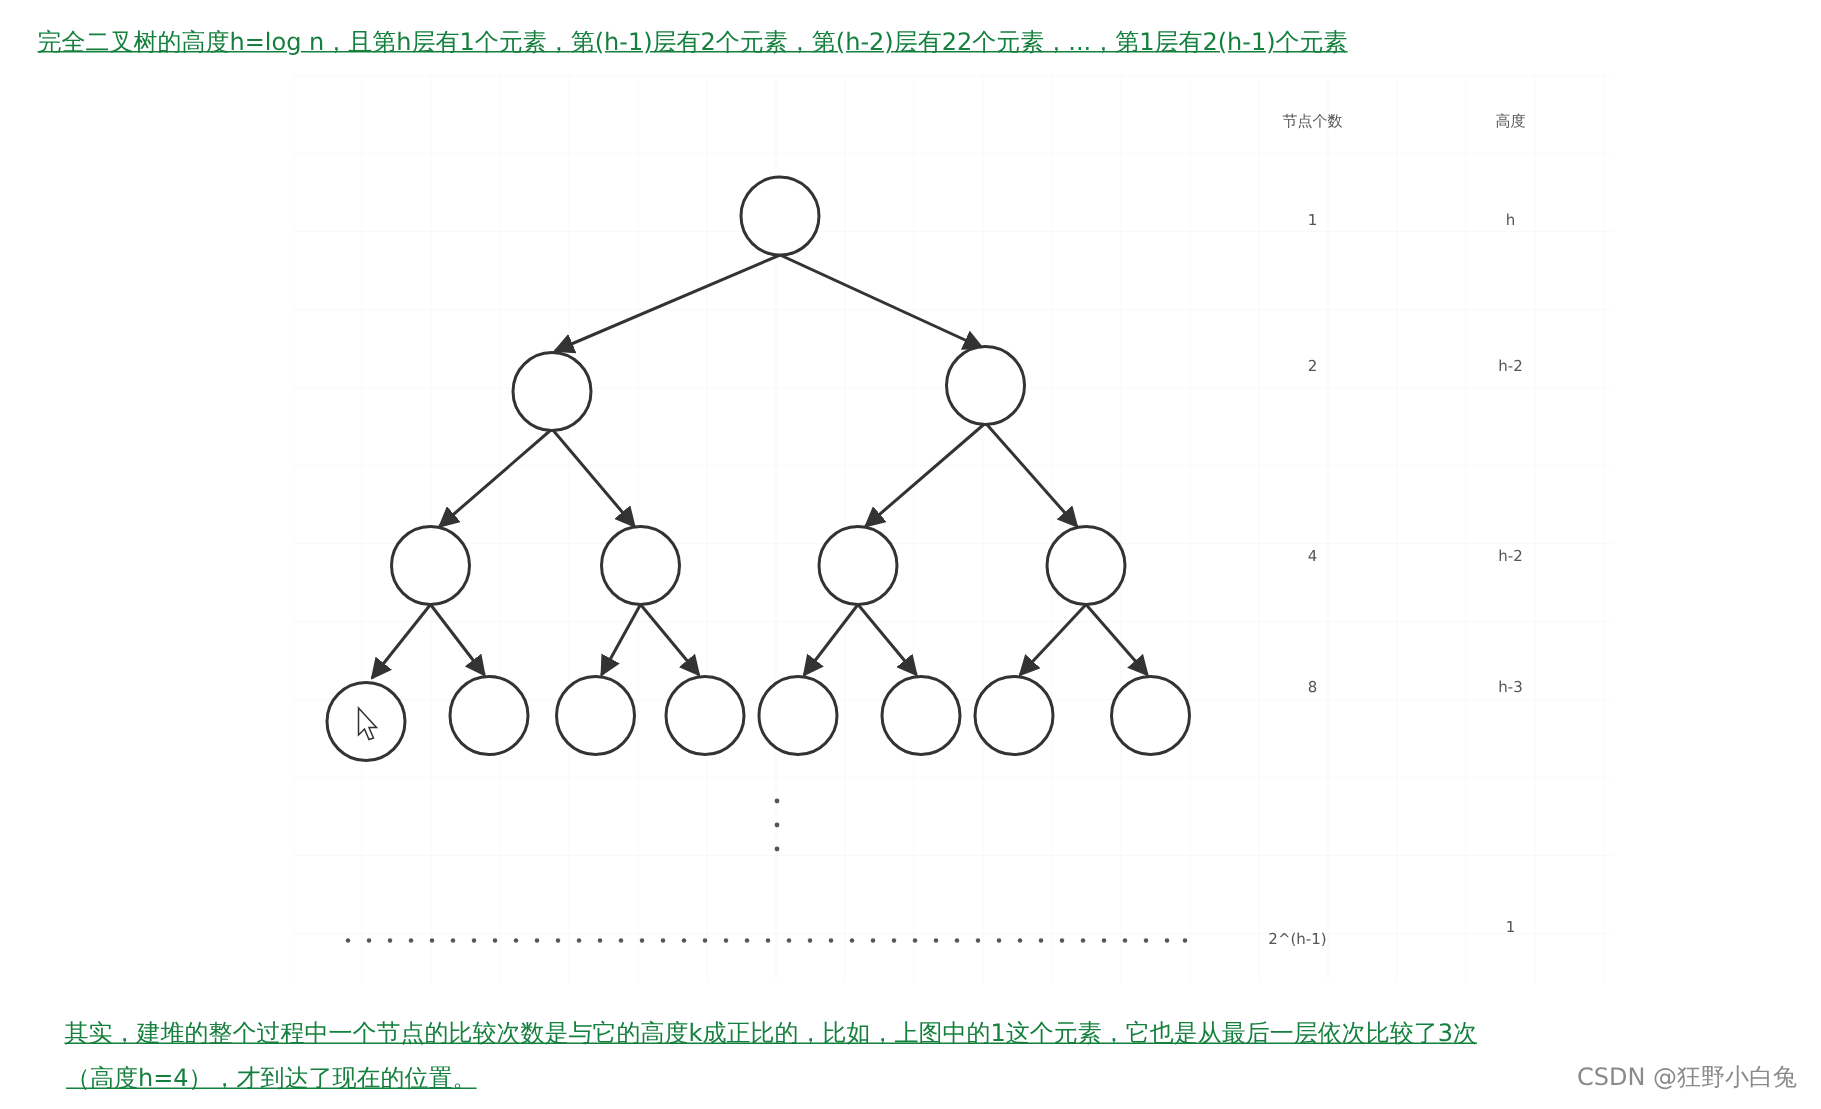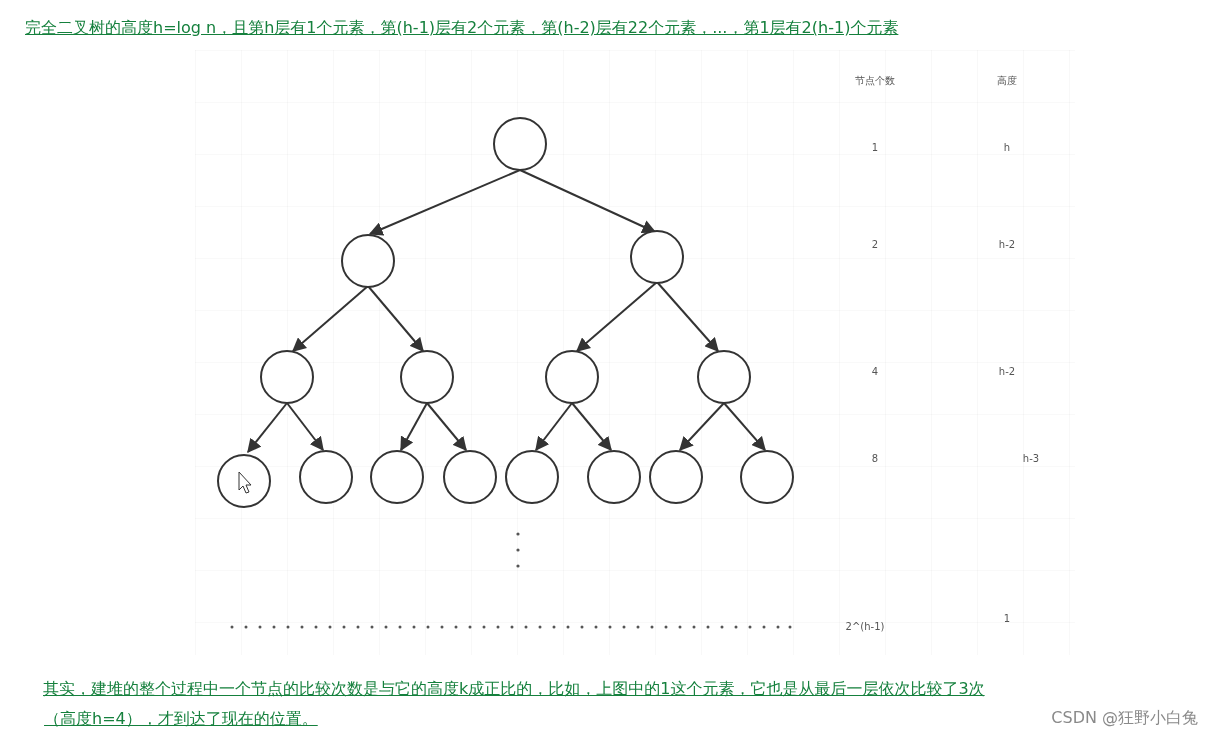--- a/index.html
+++ b/index.html
@@ -129,21 +129,21 @@
   <div class="col-label" style="left:625px; top:92px;">1</div>
   <div class="col-label" style="left:757px; top:92px;">h</div>
 
   <div class="col-label" style="left:625px; top:189px;">2</div>
   <div class="col-label" style="left:757px; top:189px;">h-2</div>
 
   <div class="col-label" style="left:625px; top:316px;">4</div>
   <div class="col-label" style="left:757px; top:316px;">h-2</div>
 
   <div class="col-label" style="left:625px; top:403px;">8</div>
-  <div class="col-label" style="left:781px; top:403px;">h-3</div>
+  <div class="col-label" style="left:757px; top:403px;">h-3</div>
 
   <div class="col-label" style="left:615px; top:571px;">2^(h-1)</div>
   <div class="col-label" style="left:757px; top:563px;">1</div>
 </div>
 
 <div class="para" id="p2">其实，建堆的整个过程中一个节点的比较次数是与它的高度k成正比的，比如，上图中的1这个元素，它也是从最后一层依次比较了3次</div>
 <div class="para" id="p3">（高度h=4），才到达了现在的位置。</div>
 
 <div class="watermark">CSDN @狂野小白兔</div>
 

